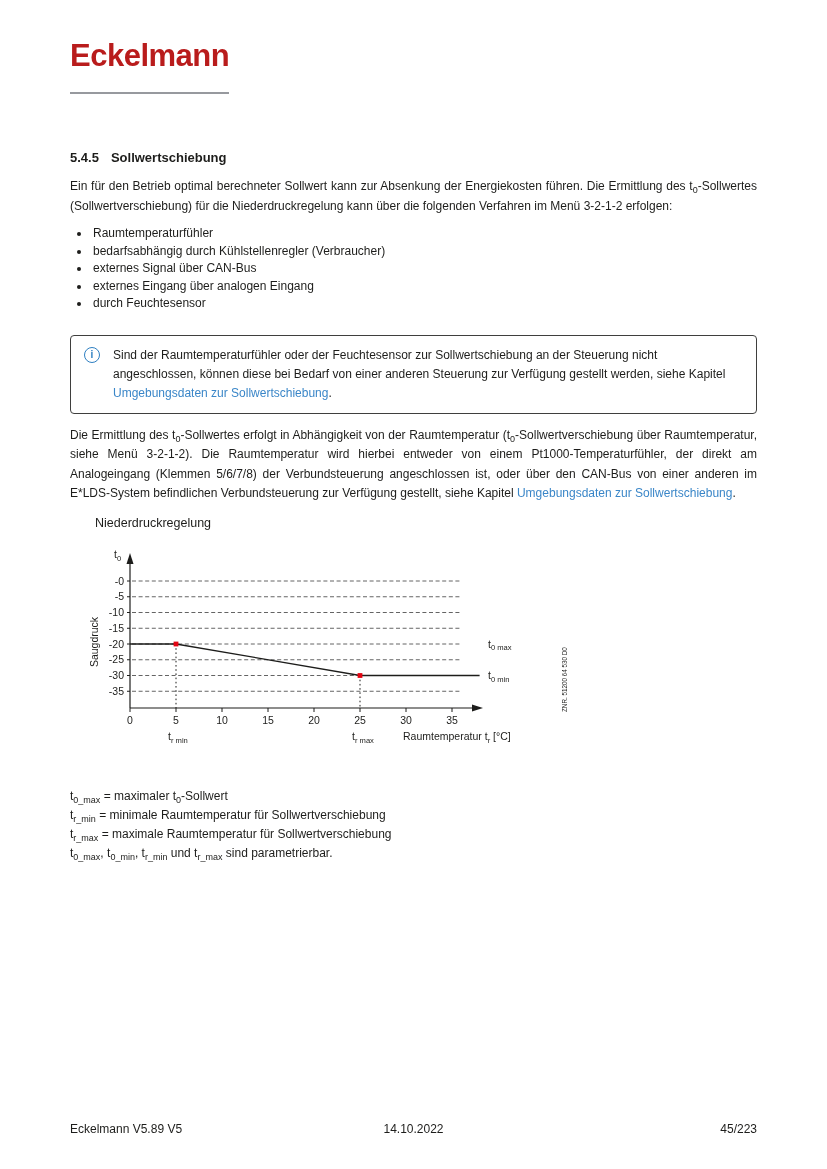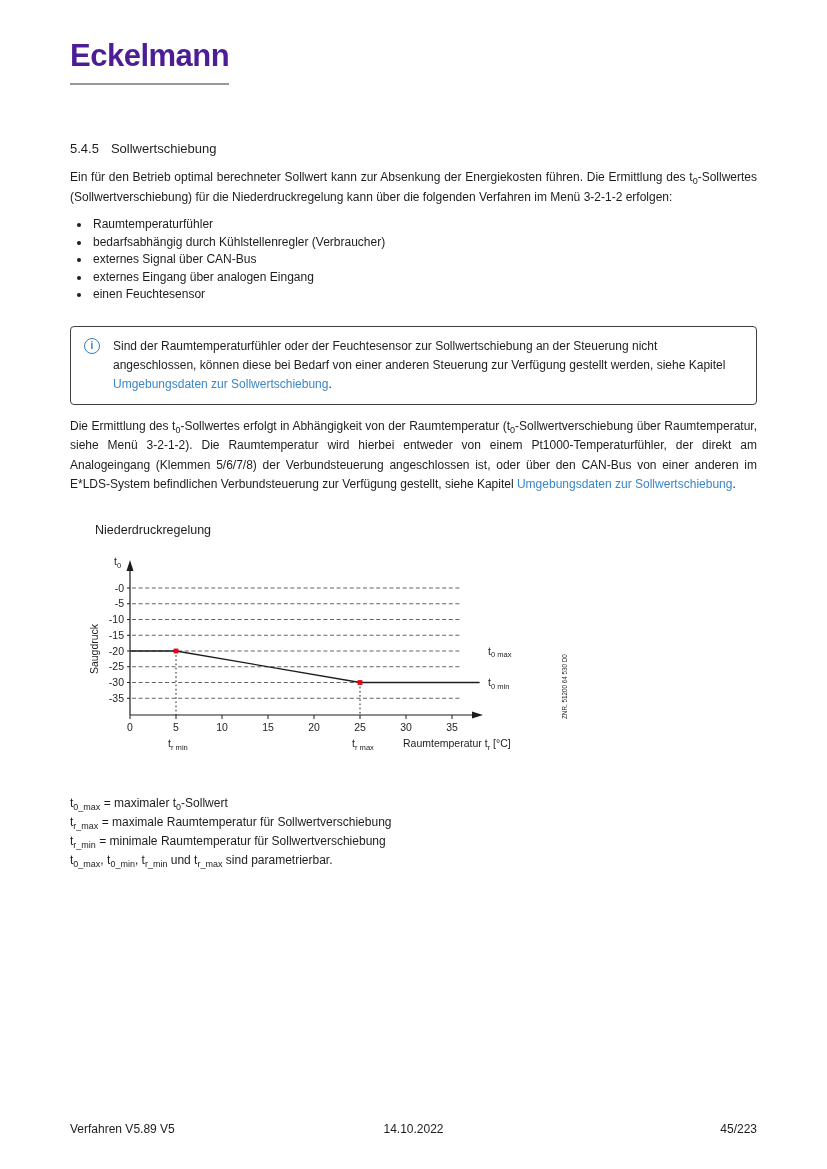--- a/index.html
+++ b/index.html
@@ -2,42 +2,42 @@
 <html><head>
 <meta charset="utf-8">
 <style>
   html,body{margin:0;padding:0}
   body{
     width:827px;height:1169px;background:#ffffff;position:relative;overflow:hidden;
     font-family:"Liberation Sans",sans-serif;color:#1d1d1b;font-size:12px;
   }
   .content{padding:40px 70px 0 70px}
   .logo{
-    display:inline-block;font-size:31px;font-weight:700;color:#4c1d95;
-    letter-spacing:-0.5px;line-height:1;padding-bottom:12px;border-bottom:2px solid #97999e;text-align:right;
+    display:inline-block;font-size:31px;font-weight:700;color:#b91c1c;
+    letter-spacing:-0.5px;line-height:1;padding-bottom:21px;border-bottom:2px solid #97999e;text-align:right;
   }
-  h1.sec,h2.subsec{font-size:13px;font-weight:400;margin:0;color:#1d1d1b}
+  h1.sec,h2.subsec{font-size:13px;font-weight:700;margin:0;color:#1d1d1b}
   h1.sec{margin-top:56px}
   h2.subsec{margin-top:27px}
   .sec-num{margin-right:12px}
   p.bodytext{font-size:12px;line-height:19.5px;text-align:justify;margin:12px 0 0 0}
   ul.methods{margin:9px 0 0 0;padding-left:21px;font-size:12px;line-height:17.5px;list-style:disc}
   ul.methods li{padding-left:2px}
   .infobox{
     margin-top:22px;border:1.2px solid #3f3f3e;border-radius:4px;
     padding:10px 12px 10px 42px;position:relative;font-size:12px;line-height:19px;
   }
   .info-icon{
     position:absolute;left:13px;top:11px;width:14px;height:14px;
     border:1.6px solid #2e7fc2;border-radius:50%;color:#2e7fc2;
     font-size:10px;font-weight:700;display:flex;align-items:center;justify-content:center;
   }
   a.doc-link{color:#3a86c8;text-decoration:none;cursor:pointer}
   sub{font-size:9px;line-height:0}
-  .chart-title{margin:28px 0 0 25px;font-size:12.5px}
+  .chart-title{margin:12px 0 0 25px;font-size:12.5px}
   .chart-wrap{margin-top:10px}
   .chart-wrap svg{display:block}
   svg text{font-family:"Liberation Sans",sans-serif;fill:#1d1d1b}
   .legend{margin-top:32px;font-size:12px;line-height:19px}
   .footer{position:absolute;left:70px;right:70px;top:1122px;display:flex;font-size:12px}
   .footer .l{flex:1;text-align:left}
   .footer .c{flex:1;text-align:center}
   .footer .r{flex:1;text-align:right}
 </style>
 </head>
@@ -51,21 +51,21 @@
     <span class="sec-num">5.4.5</span><span>Sollwertschiebung</span>
   </h1>
 
   <p class="bodytext">Ein für den Betrieb optimal berechneter Sollwert kann zur Absenkung der Energiekosten führen. Die Ermittlung des t<sub>0</sub>-Sollwertes (Sollwertverschiebung) für die Niederdruckregelung kann über die folgenden Verfahren im Menü 3-2-1-2 erfolgen:</p>
 
   <ul class="methods">
       <li>Raumtemperaturfühler</li>
       <li>bedarfsabhängig durch Kühlstellenregler (Verbraucher)</li>
       <li>externes Signal über CAN-Bus</li>
       <li>externes Eingang über analogen Eingang</li>
-      <li>einen Feuchtesensor</li>
+      <li>durch Feuchtesensor</li>
     </ul>
 
   <div class="infobox">
     <span class="info-icon">i</span>
     <span>Sind der Raumtemperaturfühler oder der Feuchtesensor zur Sollwertschiebung an der Steuerung nicht angeschlossen, können diese bei Bedarf von einer anderen Steuerung zur Verfügung gestellt werden, siehe Kapitel <a class="doc-link" href="#">Umgebungsdaten zur Sollwertschiebung</a>.</span>
   </div>
 
 
   <p class="bodytext">Die Ermittlung des t<sub>0</sub>-Sollwertes erfolgt in Abhängigkeit von der Raumtemperatur (t<sub>0</sub>-Sollwertverschiebung über Raumtemperatur, siehe Menü 3-2-1-2). Die Raumtemperatur wird hierbei entweder von einem Pt1000-Temperaturfühler, der direkt am Analogeingang (Klemmen 5/6/7/8) der Verbundsteuerung angeschlossen ist, oder über den CAN-Bus von einer anderen im E*LDS-System befindlichen Verbundsteuerung zur Verfügung gestellt, siehe Kapitel <a class="doc-link" href="#">Umgebungsdaten zur Sollwertschiebung</a>.</p>
 
@@ -128,24 +128,24 @@
         <text x="282" y="200" font-size="10.5"><tspan>t</tspan><tspan dy="2.6" font-size="7.6">r max</tspan></text>
         <text x="44" y="18" font-size="10.5"><tspan>t</tspan><tspan dy="2.6" font-size="7.6">0</tspan></text>
         <text x="28" y="102" transform="rotate(-90 28 102)" text-anchor="middle" font-size="10.5">Saugdruck</text>
         <text x="333" y="200" font-size="10.5"><tspan>Raumtemperatur t</tspan><tspan dy="2.6" font-size="7.6">r</tspan><tspan dy="-2.6" font-size="10.5"> [°C]</tspan></text>
         <text x="497" y="172" transform="rotate(-90 497 172)" font-size="6.3" fill="#222">ZNR. 51200 64 530 D0</text>
       </svg>
   </div>
 
   <div class="legend">
     <div>t<sub>0_max</sub> = maximaler t<sub>0</sub>-Sollwert</div>
+    <div>t<sub>r_min</sub> = minimale Raumtemperatur für Sollwertverschiebung</div>
     <div>t<sub>r_max</sub> = maximale Raumtemperatur für Sollwertverschiebung</div>
-    <div>t<sub>r_min</sub> = minimale Raumtemperatur für Sollwertverschiebung</div>
     <div>t<sub>0_max</sub>, t<sub>0_min</sub>, t<sub>r_min</sub> und t<sub>r_max</sub> sind parametrierbar.</div>
   </div>
 
 </div>
 
 <div class="footer">
-  <span class="l">Verfahren V5.89 V5</span>
+  <span class="l">Eckelmann V5.89 V5</span>
   <span class="c">14.10.2022</span>
   <span class="r">45/223</span>
 </div>
 
 </body></html>

